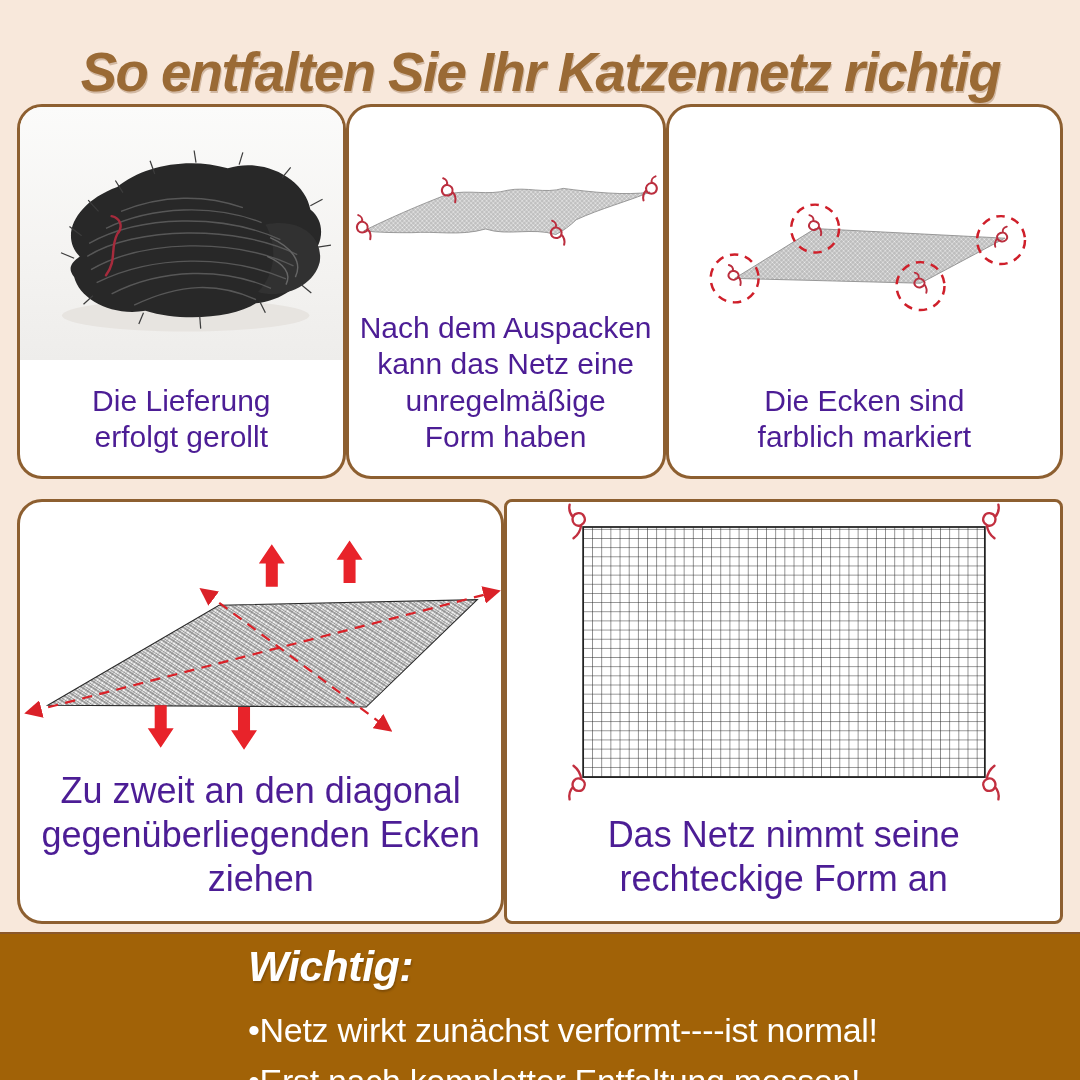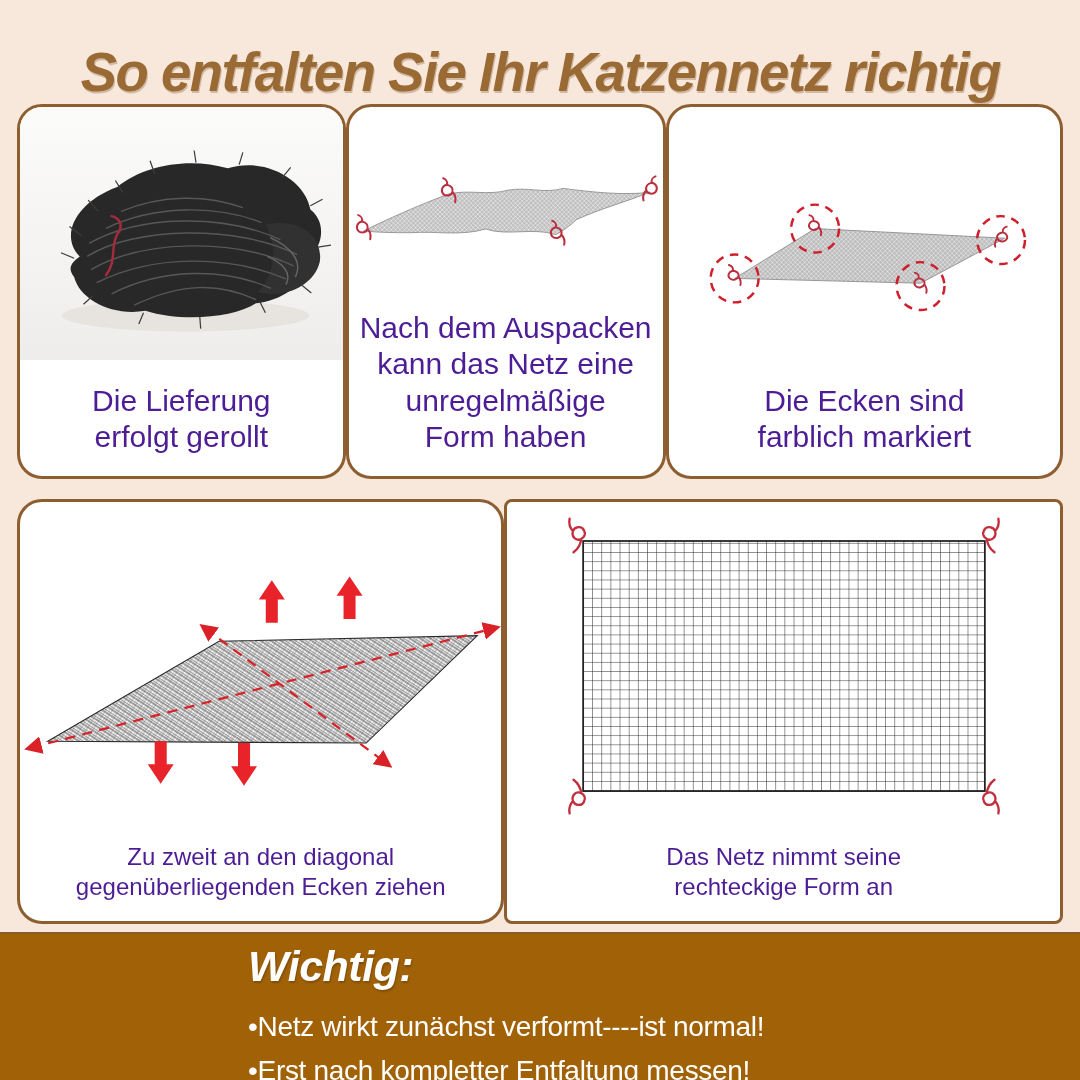--- a/index.html
+++ b/index.html
@@ -24,31 +24,31 @@
   }
   .p1{width:339px;gap:17px;} .p2{width:330px;} .p3{width:410px;}
   .p4{width:506px;} .p5{width:580px;border-radius:8px;}
   .art{flex:1;min-height:0;display:flex;align-items:center;justify-content:center;}
   .art svg{display:block;}
   .p1 .art{background:linear-gradient(180deg,#fbfbfa 0%,#f4f3f1 60%,#eeedeb 100%);}
   .caption{
     text-align:center;color:#4c1d95;white-space:pre-line;
     font-size:30px;line-height:1.22;padding:6px 6px 20px;
   }
-  .p4 .caption,.p5 .caption{font-size:24px;}
+  .p4 .caption,.p5 .caption{font-size:36px;}
   .footer{
     position:absolute;left:0;right:0;top:932px;bottom:0;
     background:#a16207;border-top:2px solid #8a582b;color:#fff;
     padding-left:248px;box-sizing:border-box;
   }
   .footer-heading{
     margin-top:8px;font-size:43px;font-weight:bold;font-style:italic;
     letter-spacing:-.5px;text-shadow:1px 2px 2px rgba(70,40,10,.35);
   }
-  .bullet{font-size:28px;line-height:1.22;letter-spacing:-.3px;}
+  .bullet{font-size:34px;line-height:1.22;letter-spacing:-.3px;}
   .bullet-1{margin-top:19px;}
   .bullet-2{margin-top:10px;}
 </style>
 </head>
 <body>
 
 <div class="page">
 
   <div class="title-bar">
     <span class="title-text">So entfalten Sie Ihr Katzennetz richtig</span>

